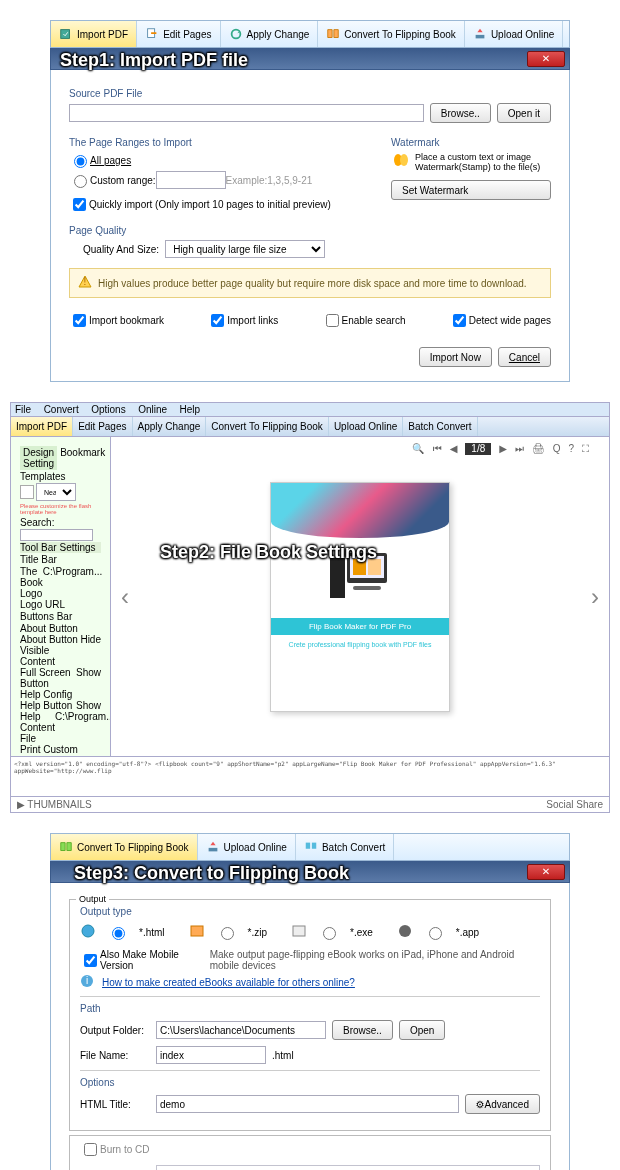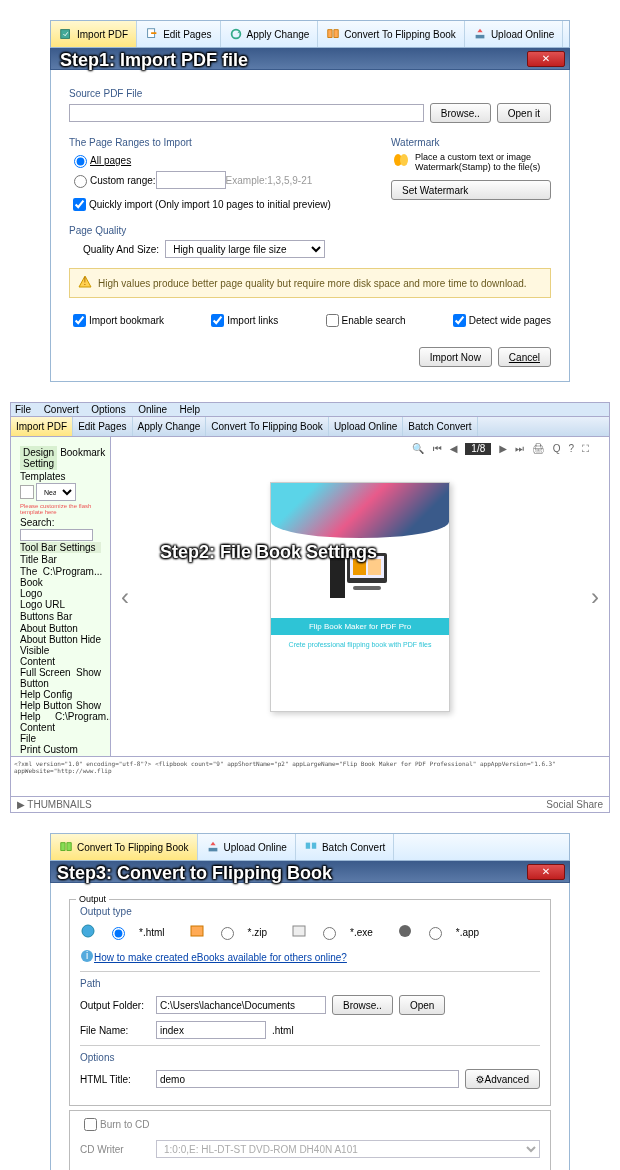--- a/index.html
+++ b/index.html
@@ -41,21 +41,21 @@
 .book-wave { height: 55px; background: linear-gradient(135deg,#5bd4e8 20%,#e85a8a 50%,#3a5a8a 80%); border-radius: 0 0 50% 50% / 0 0 30% 30%; }
 .book-title-band { background:#2ec4d6; color:#fff; padding: 4px; font-size: 8px; text-align:center; }
 .book-sub { color:#2ec4d6; text-align:center; font-size:7px; padding: 6px 2px; }
 .bottom-status { font-size:8px; color:#666; padding: 2px 6px; border:1px solid #aac; border-top:none; display:flex; justify-content:space-between; }
 .xmlbox { border:1px solid #aac; border-top:none; background:#fff; padding:3px; font-size:6px; color:#555; font-family:monospace; min-height: 40px; }
 
 .output-box { border: 1px solid #bbb; margin: 4px 0; padding: 6px 10px 10px; position: relative; }
 .output-box .legend { position:absolute; top:-6px; left:6px; background:#fff; padding:0 3px; font-size:9px; }
 .radio-line { display:flex; gap: 24px; align-items:center; margin: 6px 0 8px; }
 .radio-opt { display:flex; align-items:center; gap:11px; }
-.info-link { color:#0645ad; text-decoration:underline; margin-left:0; }
+.info-link { color:#0645ad; text-decoration:underline; margin-left:8px; }
 .field-row { display:flex; align-items:center; gap:6px; margin: 6px 0; }
 .field-row label { width: 70px; }
 .hr { border:none; border-top:1px solid #ccc; margin: 6px 0; }
 .icon-svg { width:14px; height:14px; }
 </style>
 </head>
 <body>
 
 <div class="step-container step1">
   <div class="step-label" style="top:30px;left:10px;">Step1: Import PDF file</div>
@@ -294,21 +294,21 @@
     </div>
   </div>
   <div class="xmlbox">&lt;?xml version="1.0" encoding="utf-8"?&gt; &lt;flipbook count="9" appShortName="p2" appLargeName="Flip Book Maker for PDF Professional" appAppVersion="1.6.3" appWebsite="http://www.flip</div>
   <div class="bottom-status">
     <span>▶ <span>THUMBNAILS</span></span>
     <span>Social Share</span>
   </div>
 </div>
 
 <div class="step-container step3">
-  <div class="step-label" style="top:30px;left:7px;">Step3: Convert to Flipping Book</div>
+  <div class="step-label" style="top:30px;left:24px;">Step3: Convert to Flipping Book</div>
   <div class="toolbar">
     <div class="toolbar-btn active">
         <span class="icon"><svg class="icon-svg" viewBox="0 0 16 16">
             <path d="M2 3h5v9H2zM9 3h5v9H9z" fill="#8d5" stroke="#5a2"></path>
           </svg></span>
         <span>Convert To Flipping Book</span>
       </div>
     <div class="toolbar-btn">
         <span class="icon"><svg class="icon-svg" viewBox="0 0 16 16">
             <rect x="3" y="9" width="10" height="4" fill="#58a"></rect>
@@ -357,20 +357,25 @@
           </div>
         <div class="radio-opt">
             <span><svg width="16" height="16">
                 <circle cx="8" cy="8" r="6" fill="#666"></circle>
               </svg></span>
             <input type="radio" style="">
             <span>*.app</span>
           </div>
       </div>
       <div class="check-row">
+          <input type="checkbox" checked="" style="">
+          <span>Also Make Mobile Version</span>
+          <span style="margin-left:8px;color:#555">Make output page-flipping eBook works on iPad, iPhone and Android mobile devices</span>
+        </div>
+      <div class="check-row">
           <span><svg width="14" height="14">
               <circle cx="7" cy="7" r="6" fill="#5ad"></circle>
               <text x="7" y="10" text-anchor="middle" fill="#fff" font-size="9">i</text>
             </svg></span>
           <a class="info-link">How to make created eBooks available for others online?</a>
         </div>
       <hr class="hr">
       <div style="color:#3a5a8a">Path</div>
       <div class="field-row">
           <label>Output Folder:</label>

